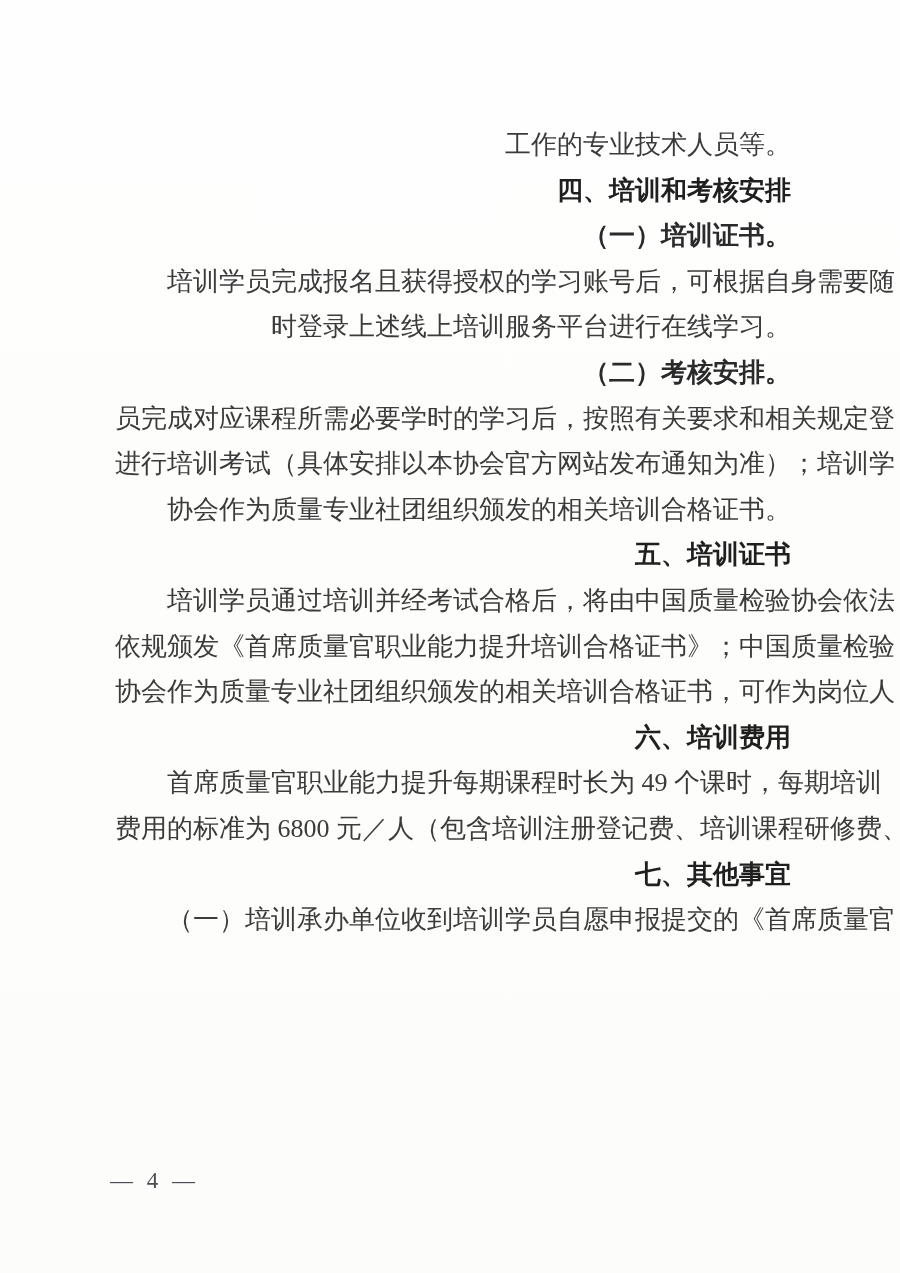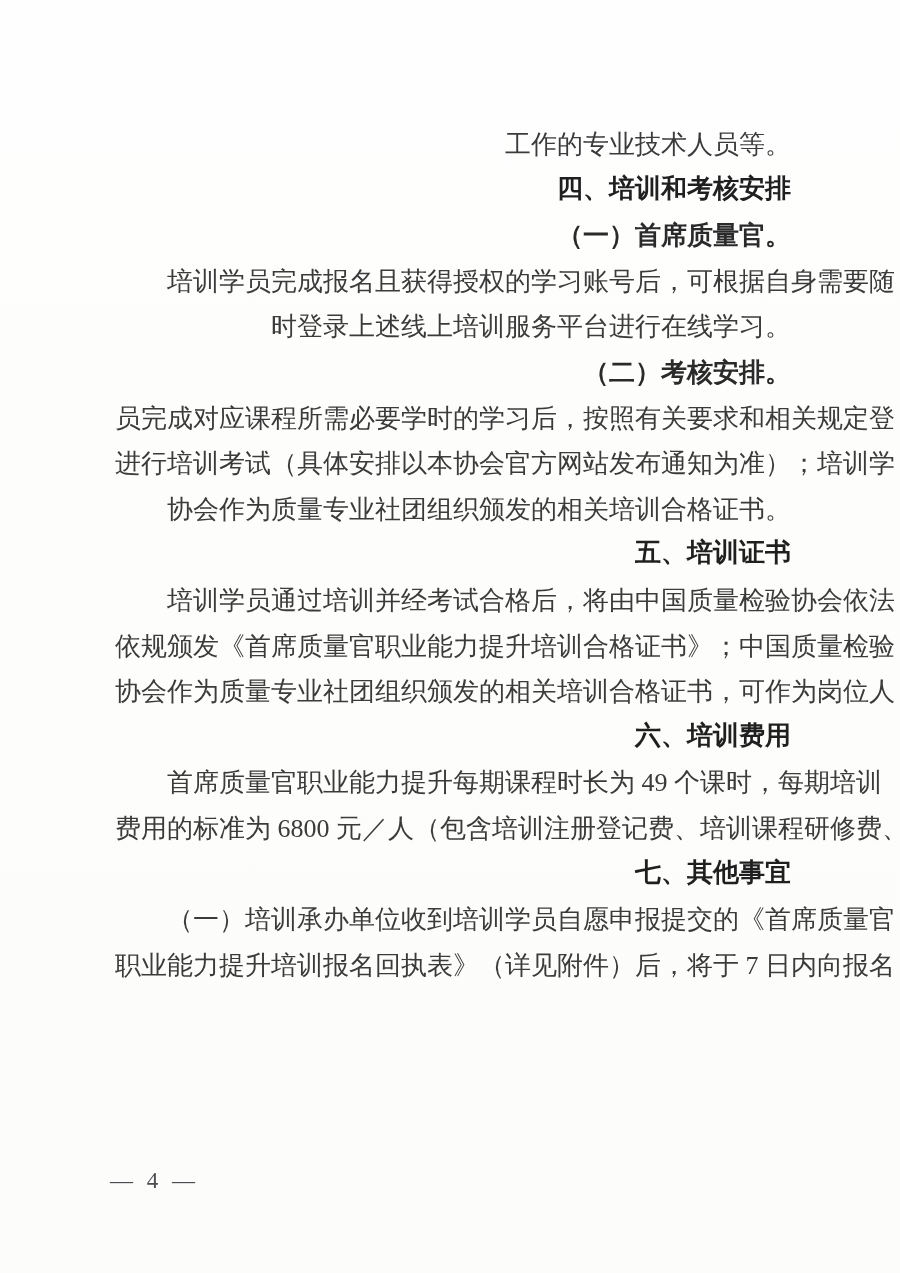--- a/index.html
+++ b/index.html
@@ -31,21 +31,21 @@
     font-size: 26px;
     color: #3b3b3b;
     white-space: nowrap;
     letter-spacing: 0px;
     text-align: right;
   }
   .indent {
     padding-left: 52px;
   }
   .h1 {
-    font-family: Liberation Mono, monospace;
+    font-family: Liberation Serif, serif;
     font-weight: 700;
     color: #1f1f1f;
   }
   .h2 {
     font-family: "Liberation Serif", serif;
     font-weight: 700;
     color: #2a2a2a;
   }
   .pagenum {
     position: absolute;
@@ -57,33 +57,32 @@
     font-family: "Liberation Serif", serif;
   }
 </style>
 </head>
 <body>
 
 <div class="page">
   <div class="doc">
     <div class="line">工作的专业技术人员等。</div>
     <div class="line h1 indent">四、培训和考核安排</div>
-    <div class="line h2 indent">（一）首席质量官。</div>
+    <div class="line h2 indent">（一）培训证书。</div>
     <div class="line indent">培训学员完成报名且获得授权的学习账号后，可根据自身需要随</div>
     <div class="line">时登录上述线上培训服务平台进行在线学习。</div>
     <div class="line h2 indent">（二）考核安排。</div>
     <div class="line">员完成对应课程所需必要学时的学习后，按照有关要求和相关规定登</div>
     <div class="line">进行培训考试（具体安排以本协会官方网站发布通知为准）；培训学</div>
     <div class="line">协会作为质量专业社团组织颁发的相关培训合格证书。</div>
     <div class="line h1 indent">五、培训证书</div>
     <div class="line indent">培训学员通过培训并经考试合格后，将由中国质量检验协会依法</div>
     <div class="line">依规颁发《首席质量官职业能力提升培训合格证书》；中国质量检验</div>
     <div class="line">协会作为质量专业社团组织颁发的相关培训合格证书，可作为岗位人</div>
     <div class="line h1 indent">六、培训费用</div>
     <div class="line indent">首席质量官职业能力提升每期课程时长为 49 个课时，每期培训</div>
     <div class="line">费用的标准为 6800 元／人（包含培训注册登记费、培训课程研修费、</div>
     <div class="line h1 indent">七、其他事宜</div>
     <div class="line indent">（一）培训承办单位收到培训学员自愿申报提交的《首席质量官</div>
-    <div class="line">职业能力提升培训报名回执表》（详见附件）后，将于 7 日内向报名</div>
   </div>
 
   <div class="pagenum">— 4 —</div>
 </div>
 
 </body></html>

